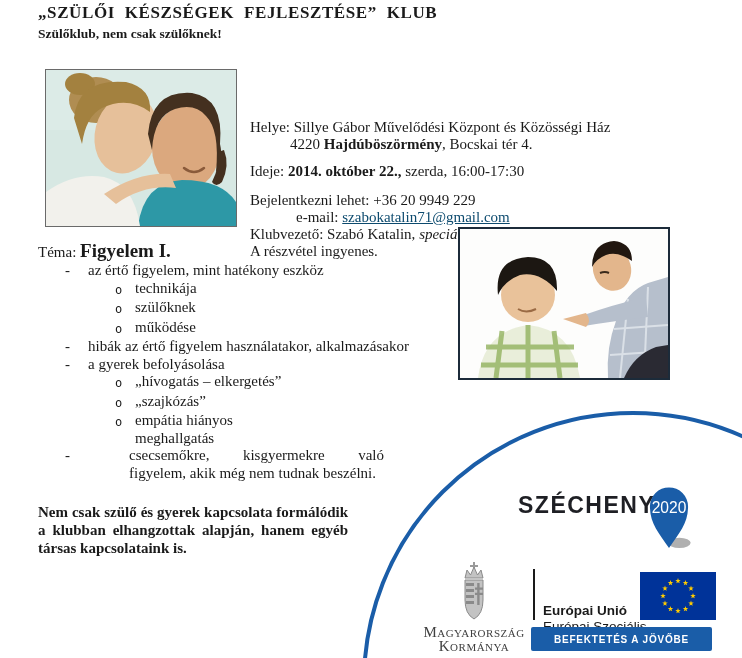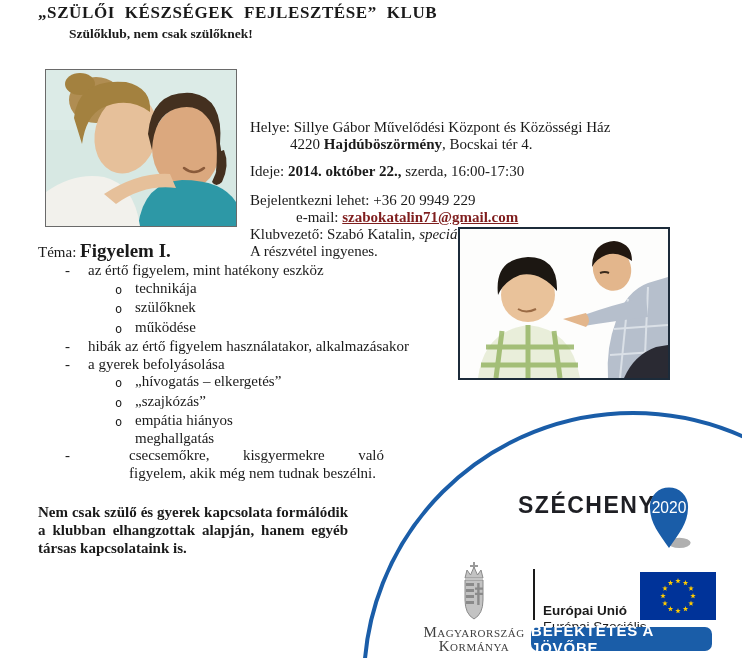--- a/index.html
+++ b/index.html
@@ -1,31 +1,31 @@
 <!DOCTYPE html>
 <html><head>
 <meta charset="utf-8">
 <style>
   html,body{margin:0;padding:0;background:#fff;}
   .page{position:relative;width:742px;height:658px;background:#ffffff;overflow:hidden;
         font-family:"Liberation Serif",serif;color:#1a1a1a;}
   .title{position:absolute;left:38px;top:3px;font-size:17px;font-weight:bold;
          letter-spacing:.6px;word-spacing:5px;white-space:nowrap;}
-  .subtitle{position:absolute;left:38px;top:26px;font-size:13.5px;font-weight:bold;margin-left:31px;}
+  .subtitle{position:absolute;left:38px;top:26px;font-size:13.5px;font-weight:bold;}
   .photo-frame1{position:absolute;left:45px;top:69px;width:190px;height:156px;
         border:1px solid #6a6a6a;box-sizing:content-box;}
   .photo-frame2{position:absolute;left:458px;top:227px;width:208px;height:149px;
         border:2px solid #1c2b3a;box-sizing:content-box;background:#fff;}
   .details{position:absolute;left:250px;top:71px;width:430px;font-size:15px;line-height:17px;margin-top:48px;}
   .indent1{padding-left:40px;}
   .indent2{padding-left:46px;}
   .gap10{height:10px;} .gap12{height:12px;}
   .b{font-weight:bold;}
   .it{font-style:italic;}
-  .link{color:#7f1d1d;text-decoration:underline;cursor:pointer;font-weight:bold;}
+  .link{color:#0c4a6e;text-decoration:underline;cursor:pointer;}
   .topic-line{position:absolute;left:38px;top:240px;font-size:15px;}
   .topic-title{font-size:19px;font-weight:bold;}
   .bullets{position:absolute;left:65px;top:262px;width:378px;font-size:15px;line-height:17.5px;}
   .brow{display:flex;}
   .bmark{width:23px;flex:none;}
   .srow{display:flex;margin-left:50px;}
   .smark{width:20px;flex:none;font-family:"DejaVu Sans Mono",monospace;font-size:12px;padding-top:2px;}
   .wrap-narrow{width:150px;}
   .just{text-align:justify;width:255px;margin-left:41px;}
   .closing{position:absolute;left:38px;top:503px;width:310px;font-size:15px;font-weight:bold;
@@ -35,22 +35,22 @@
            font-weight:bold;font-size:23px;letter-spacing:1.5px;color:#1e1f24;white-space:nowrap;}
   .pin{position:absolute;left:643px;top:480px;}
   .gov-arms{position:absolute;left:452px;top:561px;}
   .gov-text{position:absolute;left:404px;top:625px;width:140px;text-align:center;
            font-variant:small-caps;color:#404040;font-size:15px;line-height:14px;letter-spacing:.5px;}
   .eu-divider{position:absolute;left:533px;top:569px;width:2px;height:51px;background:#1a1a1a;}
   .eu-text{position:absolute;left:543px;top:571px;font-family:"Liberation Sans",sans-serif;
            font-size:13.5px;line-height:16px;color:#1a1a1a;margin-top:32px;}
   .eu-flag{position:absolute;left:640px;top:572px;}
   .banner{position:absolute;left:531px;top:627px;width:181px;height:24px;background:#1A5DA8;
-          border-radius:7px;color:#fff;font-family:"Liberation Sans",sans-serif;font-weight:bold;
-          font-size:15px;letter-spacing:.8px;display:flex;align-items:center;justify-content:center;}
+          border-radius:2px;color:#fff;font-family:"Liberation Sans",sans-serif;font-weight:bold;
+          font-size:10px;letter-spacing:.8px;display:flex;align-items:center;justify-content:center;}
 </style>
 </head>
 <body>
 
 <div class="page">
 
   <div class="title">„SZÜLŐI KÉSZSÉGEK FEJLESZTÉSE” KLUB</div>
   <div class="subtitle">Szülőklub, nem csak szülőknek!</div>
 
   <div class="photo-frame1">

